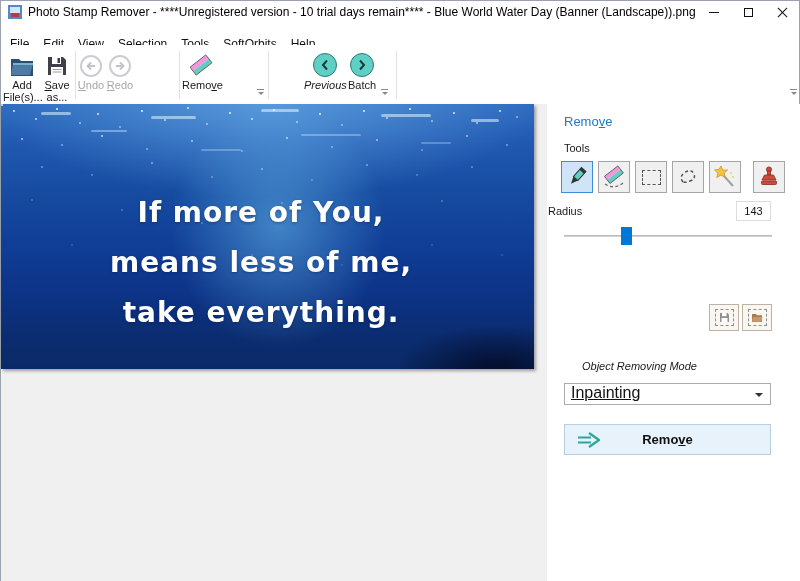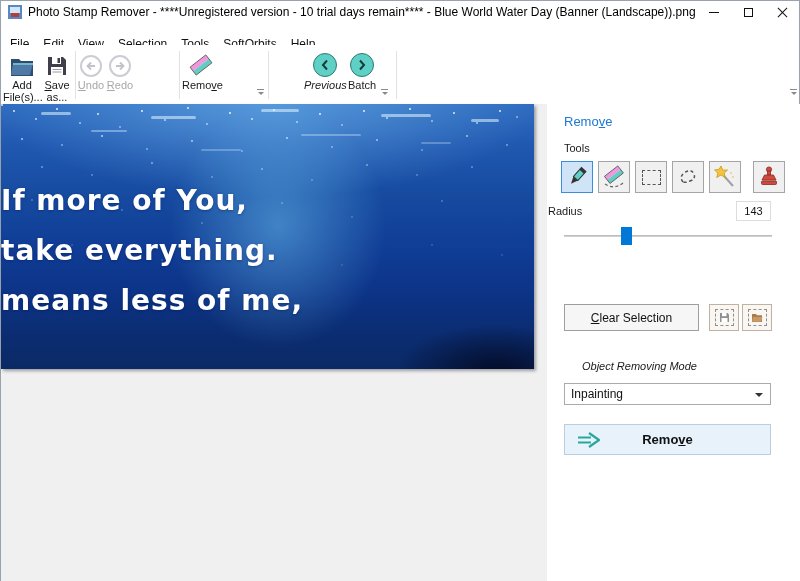--- a/index.html
+++ b/index.html
@@ -45,40 +45,40 @@
     box-shadow:2px 2px 3px rgba(60,60,70,.45);
     background:
       radial-gradient(ellipse 130px 60px at 93% 101%, rgba(3,10,38,.97), rgba(3,10,38,0) 78%),
       radial-gradient(ellipse 150px 170px at 52% 46%, rgba(110,195,240,.50), rgba(110,195,240,0) 72%),
       radial-gradient(ellipse 320px 110px at 50% 0%, rgba(120,190,240,.55), rgba(120,190,240,0) 85%),
       linear-gradient(180deg,#2f6cc0 0%,#2058b0 16%,#164ba0 34%,#103d96 54%,#0c3386 72%,#0b2c70 88%,#0a2a66 100%);
   }
   .specks2 { position:absolute; left:0; top:0; width:2px; height:2px; border-radius:50%; background:rgba(255,255,255,.9);
     box-shadow:12px 6px rgba(255,255,255,.85),34px 14px rgba(230,245,255,.8),55px 4px rgba(255,255,255,.9),78px 18px rgba(215,240,255,.7),96px 9px rgba(255,255,255,.85),118px 22px rgba(210,235,255,.6),140px 6px rgba(255,255,255,.9),163px 15px rgba(230,245,255,.75),186px 3px rgba(255,255,255,.85),205px 19px rgba(215,240,255,.65),228px 8px rgba(255,255,255,.9),250px 14px rgba(235,248,255,.8),272px 5px rgba(255,255,255,.85),295px 17px rgba(215,240,255,.7),318px 9px rgba(255,255,255,.9),340px 20px rgba(210,235,255,.6),362px 6px rgba(255,255,255,.85),385px 13px rgba(235,248,255,.75),408px 4px rgba(255,255,255,.9),430px 16px rgba(215,240,255,.65),452px 8px rgba(255,255,255,.85),475px 18px rgba(225,242,255,.7),498px 6px rgba(255,255,255,.85),515px 12px rgba(215,240,255,.6),20px 34px rgba(235,248,255,.7),60px 40px rgba(210,235,255,.55),100px 31px rgba(255,255,255,.7),145px 44px rgba(215,240,255,.5),190px 36px rgba(245,250,255,.65),240px 46px rgba(210,235,255,.5),285px 33px rgba(255,255,255,.65),330px 42px rgba(215,240,255,.5),375px 35px rgba(240,248,255,.6),420px 45px rgba(210,235,255,.45),465px 31px rgba(255,255,255,.6),505px 40px rgba(215,240,255,.5),40px 62px rgba(230,245,255,.45),90px 70px rgba(210,235,255,.4),150px 58px rgba(245,250,255,.5),210px 72px rgba(210,235,255,.4),260px 64px rgba(240,248,255,.45),310px 75px rgba(205,232,255,.35),365px 60px rgba(250,252,255,.45),415px 70px rgba(210,235,255,.35),470px 62px rgba(235,246,255,.4),30px 95px rgba(220,240,255,.3),120px 105px rgba(210,235,255,.3),200px 118px rgba(235,246,255,.3),280px 98px rgba(215,238,255,.35),350px 112px rgba(210,235,255,.25),440px 96px rgba(230,244,255,.3),70px 140px rgba(215,238,255,.22),160px 155px rgba(210,235,255,.2),250px 150px rgba(230,244,255,.25),340px 160px rgba(210,235,255,.18),430px 140px rgba(225,242,255,.2),500px 150px rgba(210,235,255,.18); }
   .streak { position:absolute; background:rgba(225,245,255,.55); border-radius:2px; filter:blur(.6px); }
-  .quote { position:absolute; left:0; top:72px; width:520px; color:#fff;
+  .quote { position:absolute; left:0; top:84px; width:520px; text-align:center; color:#fff;
     font-family:"DejaVu Sans", sans-serif; font-weight:bold; font-size:28px; line-height:50px; letter-spacing:1px;
     text-shadow:0 1px 3px rgba(0,25,80,.4); }
 
   
   .panel { position:absolute; left:546px; top:103px; width:254px; height:478px; background:#fff; }
   .panel-header { position:absolute; left:17px; top:10px; font-size:13px; color:#1a79d6; }
   .lbl-small { position:absolute; font-size:11px; color:#1a1a1a; }
   .tools-row { position:absolute; left:14px; top:57px; display:flex; }
   .toolbtn { width:32px; height:32px; background:#f0f0f0; border:1px solid #a5a5a5; margin-right:5px; display:flex; align-items:center; justify-content:center; }
   .toolbtn.selected { background:#cfe4f7; border:1px solid #3e8ddb; }
   .toolbtn.gap { margin-left:7px; }
   .radius-box { position:absolute; left:189px; top:97px; width:35px; height:20px; border:1px solid #dcdcdc; background:#fff; font-size:11px; color:#111; text-align:center; line-height:18px; }
   .slider { position:absolute; left:17px; top:122px; width:208px; height:20px; }
   .slider .track { position:absolute; left:0; right:0; top:9px; height:2px; background:#d0d0d0; border-top:1px solid #bdbdbd; }
   .slider .thumb { position:absolute; left:27.5%; top:1px; width:11px; height:18px; background:#0078d7; }
   .btn-clear { position:absolute; left:17px; top:200px; width:135px; height:27px; background:#f6f6f6; border:1px solid #9e9e9e; font-size:12px; color:#111; display:flex; align-items:center; justify-content:center; }
   .sel-iconbtn { position:absolute; top:200px; width:30px; height:27px; background:#faf7f3; border:1px solid #bfb2a2; display:flex; align-items:center; justify-content:center; }
   .dashedbox { width:19px; height:17px; border:1px dashed #8f8f8f; display:flex; align-items:center; justify-content:center; }
-  .dropdown { position:absolute; left:17px; top:279px; width:207px; height:22px; background:#fff; border:1px solid #ababab; font-size:12px; color:#111; display:flex; align-items:center; padding-left:6px; }
+  .dropdown { position:absolute; left:17px; top:279px; width:207px; height:22px; background:#fff; border:1px solid #ababab; font-size:16px; color:#111; display:flex; align-items:flex-start; padding-left:6px;text-decoration:underline; }
   .dropdown .caret { position:absolute; right:7px; top:9px; width:0; height:0; border-left:4px solid transparent; border-right:4px solid transparent; border-top:4px solid #333; }
   .btn-remove { position:absolute; left:17px; top:320px; width:207px; height:31px; background:#e7f2fa; border:1px solid #b9cfdf; display:flex; align-items:center; justify-content:center; font-size:13px; font-weight:bold; color:#111; }
   .btn-remove .arr { position:absolute; left:10px; top:6px; }
 </style>
 </head>
 <body>
 
 <div class="window">
 
   <div class="titlebar">
@@ -225,22 +225,22 @@
       <div class="streak" style="left:150px;top:12px;width:45px;height:3px;"></div>
       <div class="streak" style="left:260px;top:5px;width:38px;height:3px;"></div>
       <div class="streak" style="left:380px;top:10px;width:50px;height:3px;"></div>
       <div class="streak" style="left:470px;top:15px;width:28px;height:3px;"></div>
       <div class="streak" style="left:90px;top:26px;width:36px;height:2px;opacity:.7;"></div>
       <div class="streak" style="left:300px;top:30px;width:60px;height:2px;opacity:.6;"></div>
       <div class="streak" style="left:200px;top:45px;width:40px;height:2px;opacity:.5;"></div>
       <div class="streak" style="left:420px;top:38px;width:30px;height:2px;opacity:.5;"></div>
       <div class="quote">
         <div>If more of You,</div>
+        <div>means less of me,</div>
         <div>take everything.</div>
-        <div>means less of me,</div>
       </div>
     </div>
   </div>
 
   <div class="panel">
     <div class="panel-header">Remo<u>v</u>e</div>
     <div class="lbl-small" style="left:17px;top:38px;">Tools</div>
 
     <div class="tools-row">
       <div class="toolbtn selected">
@@ -289,23 +289,20 @@
     </div>
 
     <div class="lbl-small" style="left:1px;top:101px;">Radius</div>
     <div class="radius-box">143</div>
 
     <div class="slider">
       <div class="track"></div>
       <div class="thumb"></div>
     </div>
 
-    <div class="btn-clear">
-      <span><u>C</u>lear Selection</span>
-    </div>
 
     <div class="sel-iconbtn" style="left:162px;">
       <div class="dashedbox">
         <svg width="11" height="11" viewBox="0 0 11 11">
           <path d="M1 1 h7.5 l1.5 1.5 v7.5 H1 z" fill="#8f8f8f"></path>
           <rect x="3" y="1" width="4.5" height="3.2" fill="#fff"></rect>
           <rect x="2.5" y="6" width="6" height="4" fill="#fff"></rect>
         </svg>
       </div>
     </div>

